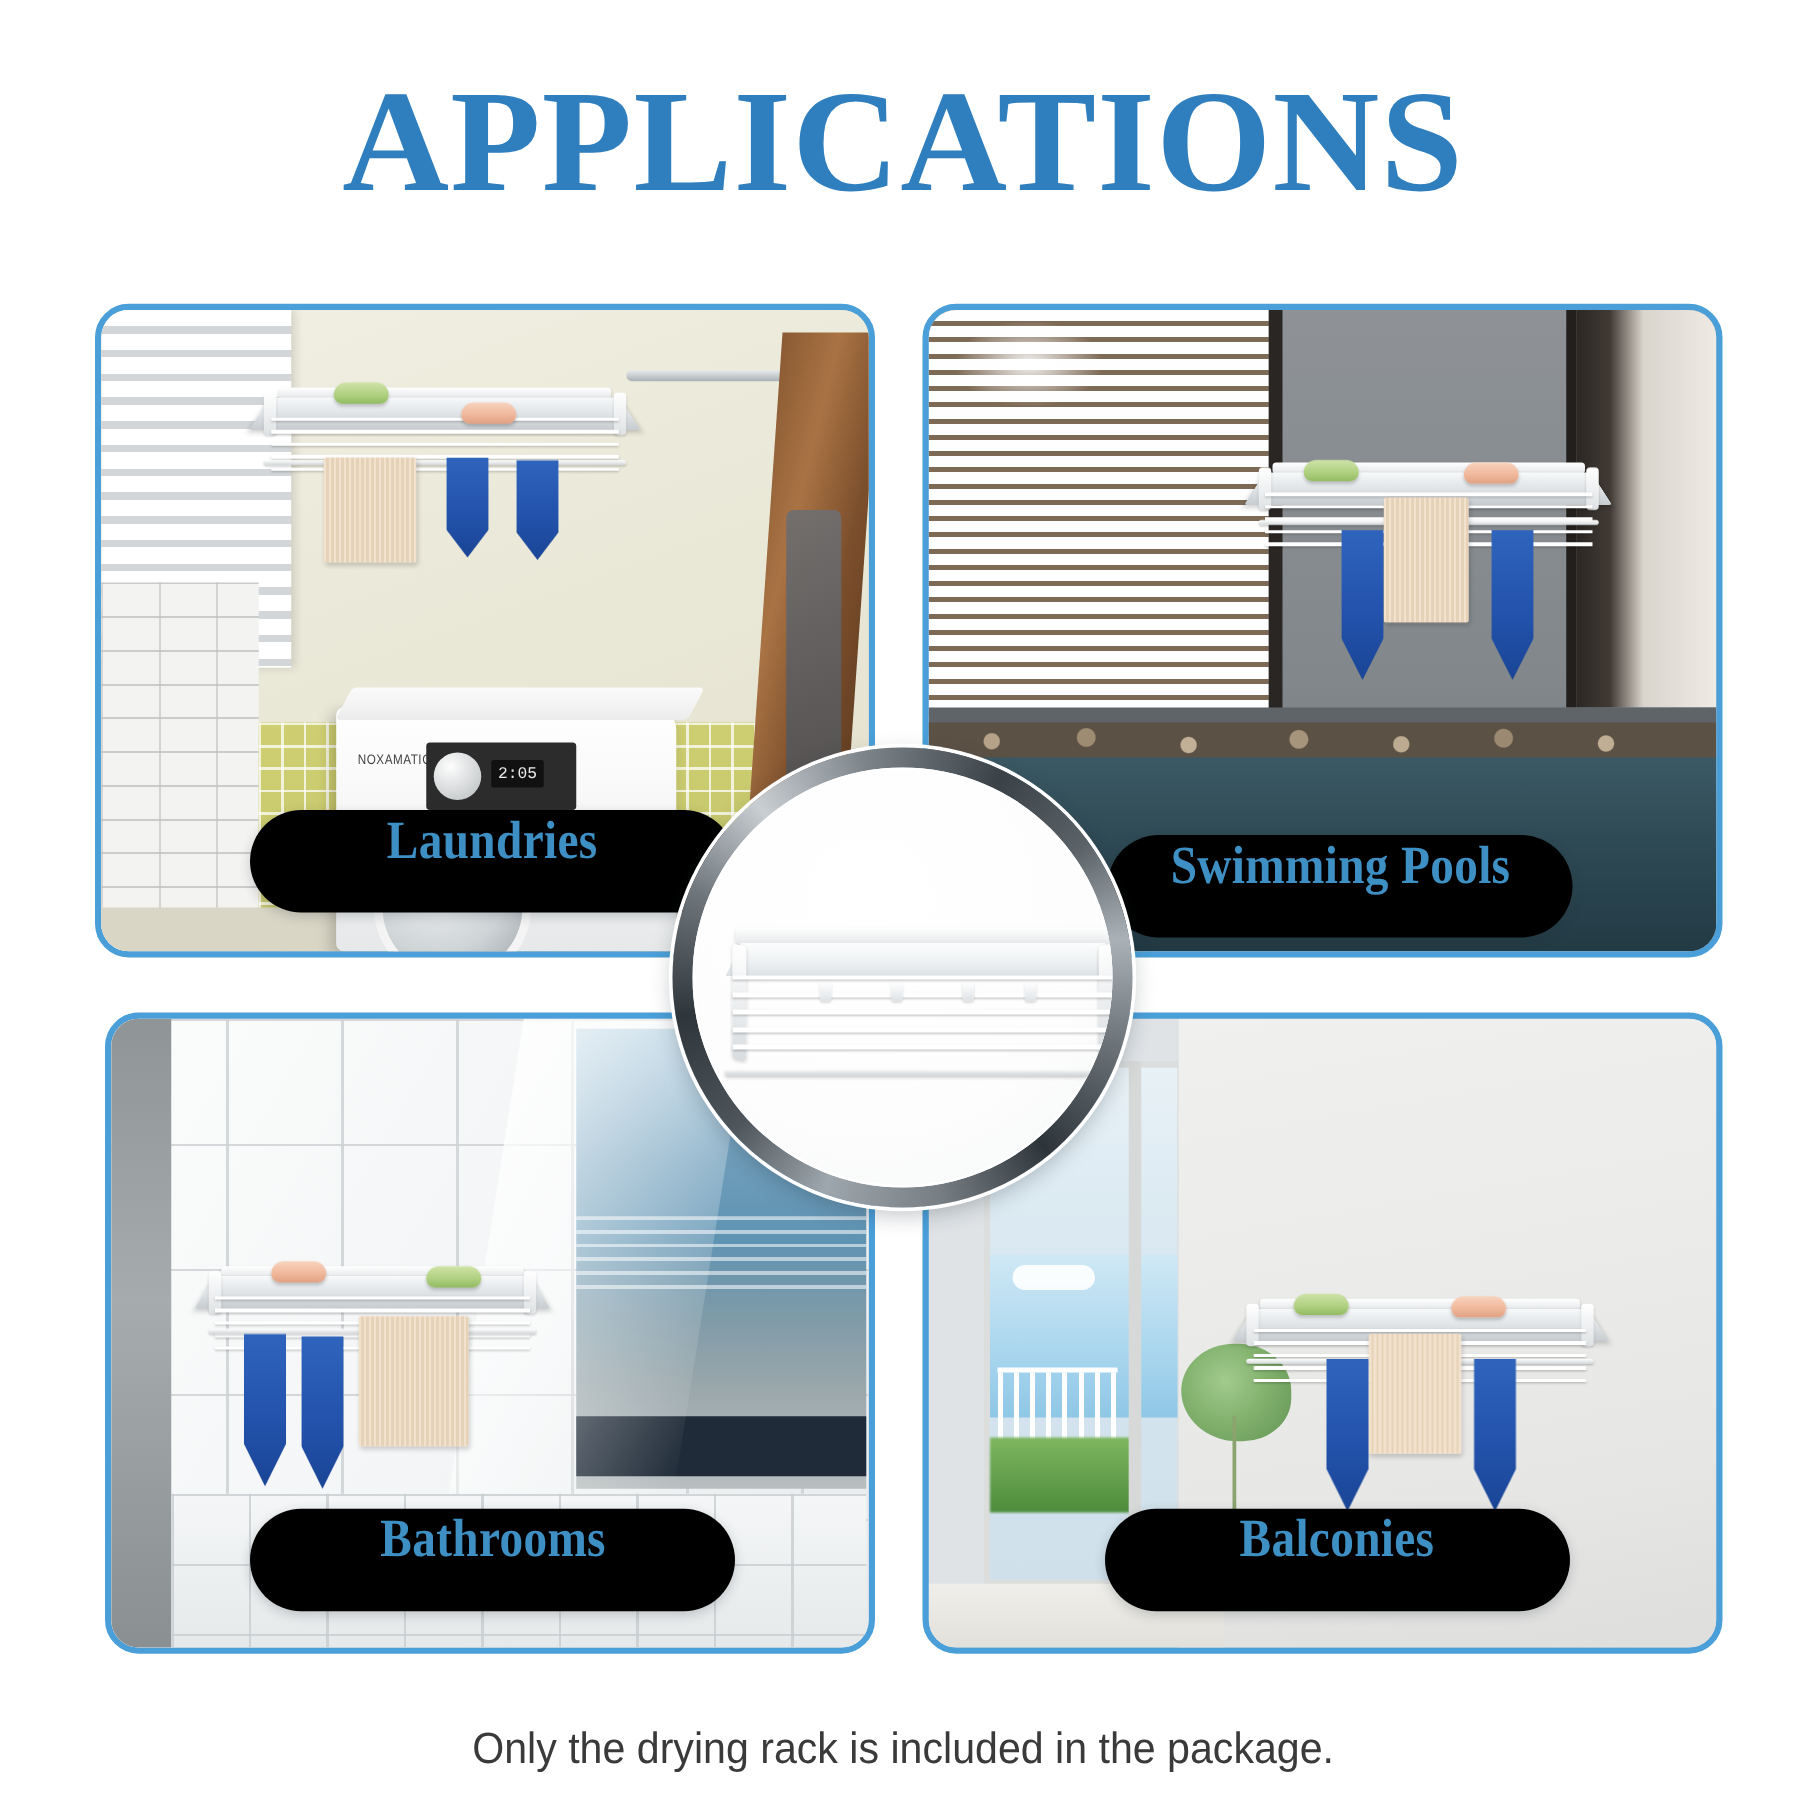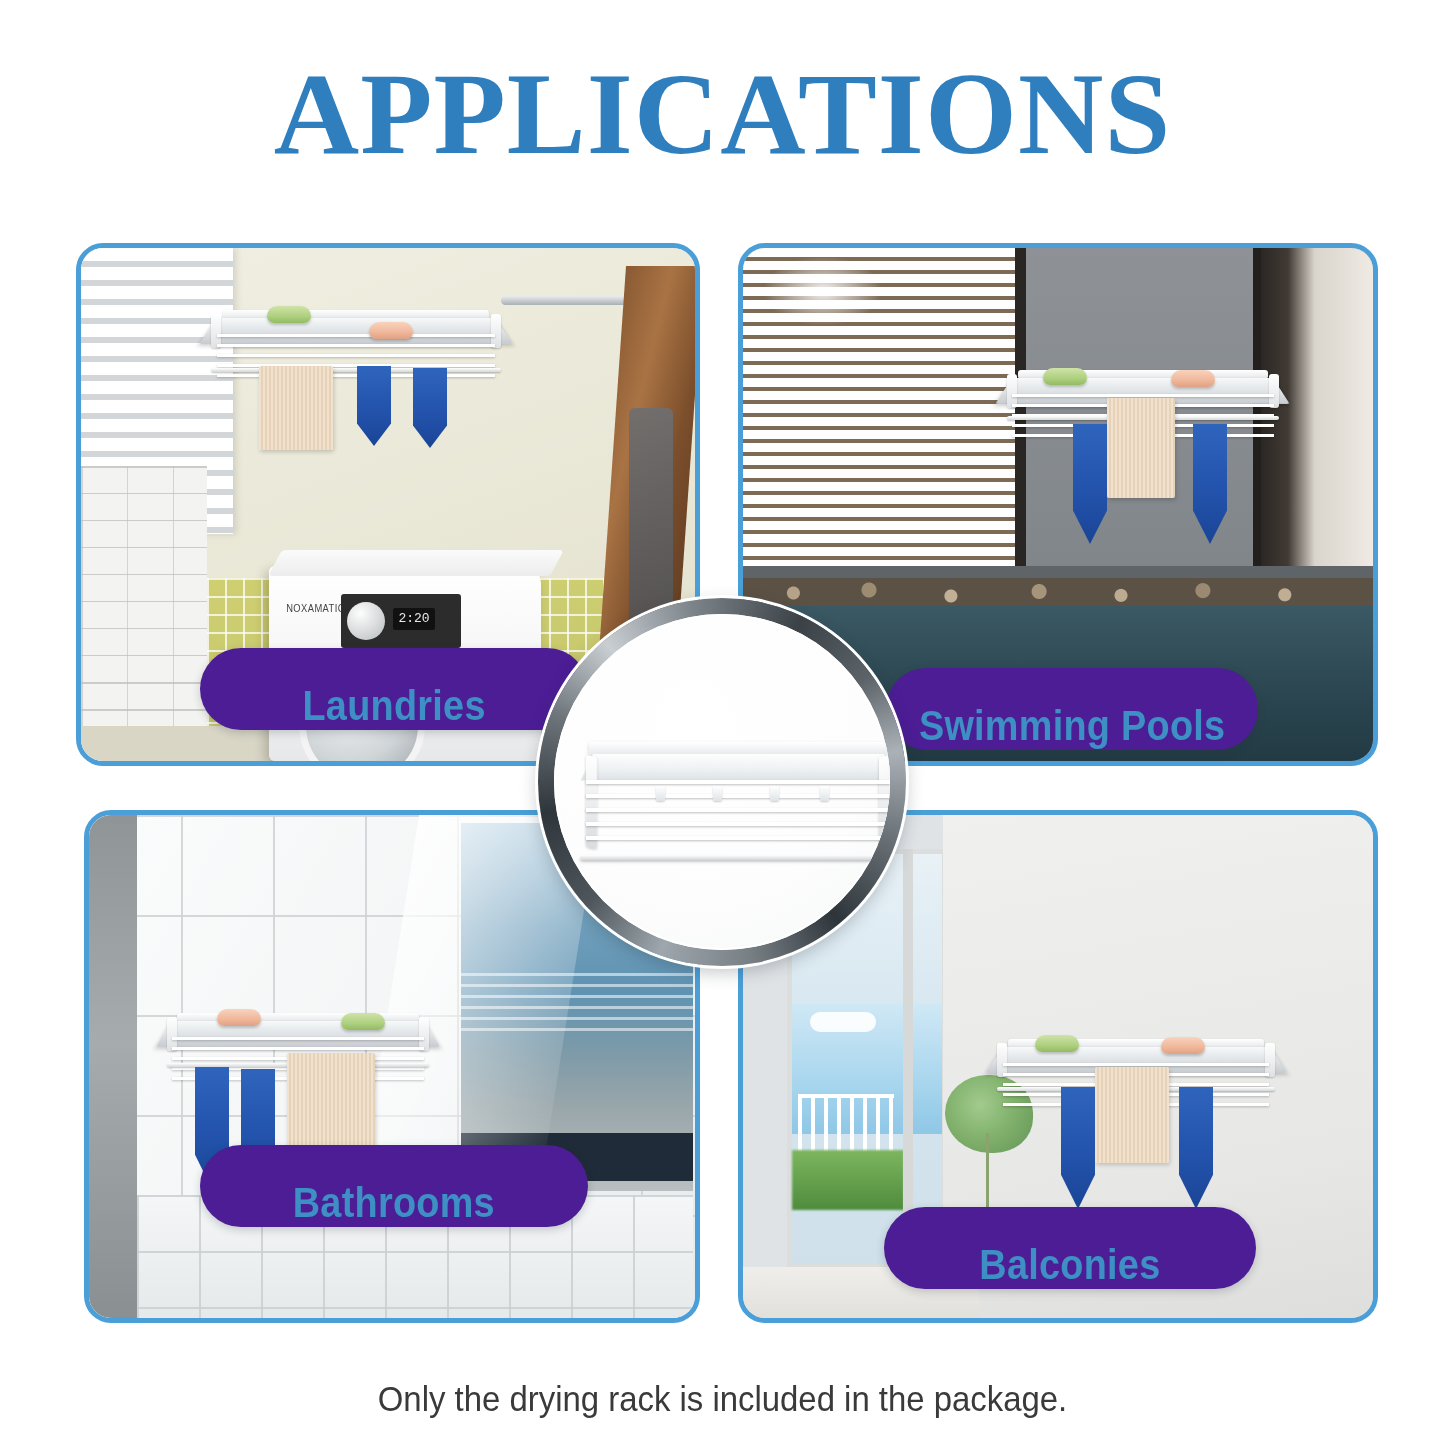--- a/index.html
+++ b/index.html
@@ -34,37 +34,38 @@
   .p-tl{left:0;top:0;width:614px;height:513px;}
   .p-tr{left:662px;top:0;width:630px;height:513px;}
   .p-bl{left:8px;top:567px;width:606px;height:503px;}
   .p-br{left:662px;top:567px;width:630px;height:503px;}
   .scene{position:absolute;inset:0;}
 
   
   .pill{
     position:absolute;
     height:82px;
-    background:#4c1d95;
+    background:#000000;
     border-radius:41px;
     box-shadow:0 3px 9px rgba(40,50,60,.22);
-    display:flex;align-items:flex-end;justify-content:center;
+    display:flex;align-items:flex-start;justify-content:center;
     z-index:14;
+    font-family:Liberation Serif, serif;
   }
   .pill span{
     color:#3d8fc4;
     font-size:43px;
     font-weight:bold;
     transform:scaleX(.88);
     white-space:nowrap;
     letter-spacing:.3px;
   }
   .pill-tl{left:200px;top:648px;width:388px;}
   .pill-tr{left:886px;top:668px;width:372px;}
-  .pill-bl{left:200px;top:1145px;width:388px;}
+  .pill-bl{left:200px;top:1207px;width:388px;}
   .pill-br{left:884px;top:1207px;width:372px;}
 
   
   .circle-wrap{
     position:absolute;left:538px;top:598px;width:368px;height:368px;z-index:20;
   }
   .circle-ring{
     position:absolute;inset:0;border-radius:50%;
     background:
       conic-gradient(from 200deg,
@@ -274,21 +275,21 @@
       <div class="slip pink" style="left:288px;top:74px;"></div>
       <div class="towel-beige" style="left:178px;top:118px;height:84px;"></div>
       <div class="towel-blue" style="left:276px;top:118px;"></div>
       <div class="towel-blue" style="left:332px;top:120px;"></div>
 
       <div class="l-washer">
         <div class="l-washer-top"></div>
         <div class="l-brand">NOXAMATIC</div>
         <div class="l-ctrl">
           <div class="l-knob"></div>
-          <div class="l-disp">2:20</div>
+          <div class="l-disp">2:05</div>
         </div>
         <div class="l-door"></div>
       </div>
     </div>
   </div>
 
   <div class="panel p-tr">
     <div class="scene">
       <div class="sp-wall"></div>
       <div class="sp-win">

